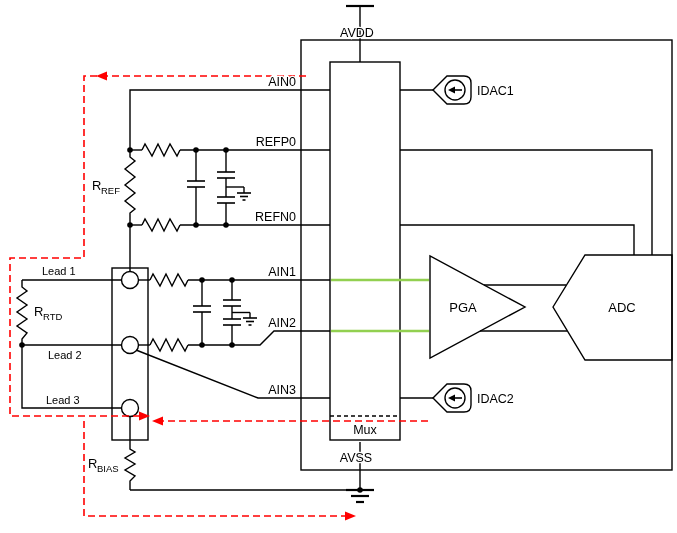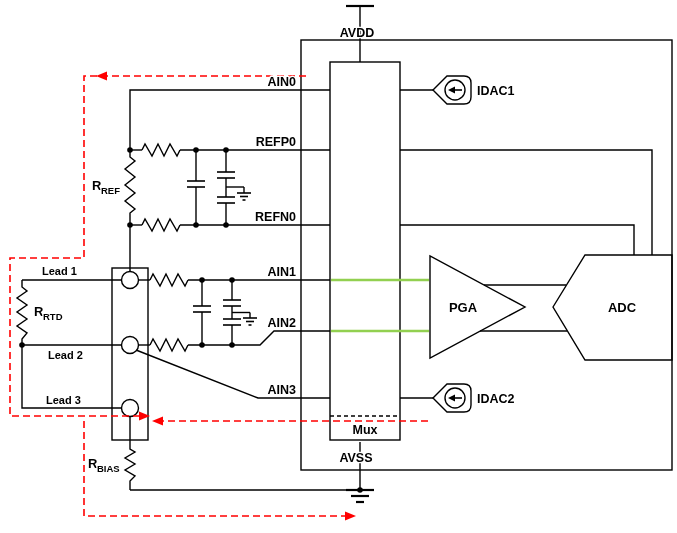--- a/index.html
+++ b/index.html
@@ -1,17 +1,17 @@
 <!DOCTYPE html>
 <html><head>
 <meta charset="utf-8">
 <title>Diagram</title>
 <style>
   html,body{margin:0;padding:0;background:#ffffff;}
-  .stage{position:relative;width:677px;height:533px;background:#fff;overflow:hidden;font-weight:bold;}
+  .stage{position:relative;width:677px;height:533px;background:#fff;overflow:hidden;}
   svg{display:block;}
   .w{stroke:#000;stroke-width:1.4;fill:none;}
   .w2{stroke:#000;stroke-width:2.2;fill:none;}
   .thin{stroke:#000;stroke-width:1.6;fill:none;}
   .dot{fill:#000;stroke:none;}
   .node{fill:#fff;stroke:#000;stroke-width:1.4;}
   .lbl{font-family:"Liberation Sans",sans-serif;font-size:12.5px;fill:#000;
        stroke:#fff;stroke-width:2.5px;paint-order:stroke;}
   .lbl-sm{font-size:11px;}
   .lbl-md{font-size:13px;}

